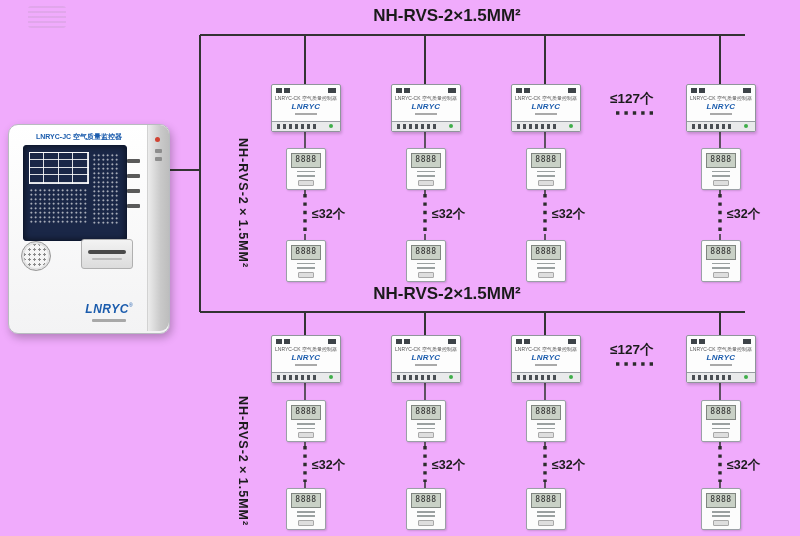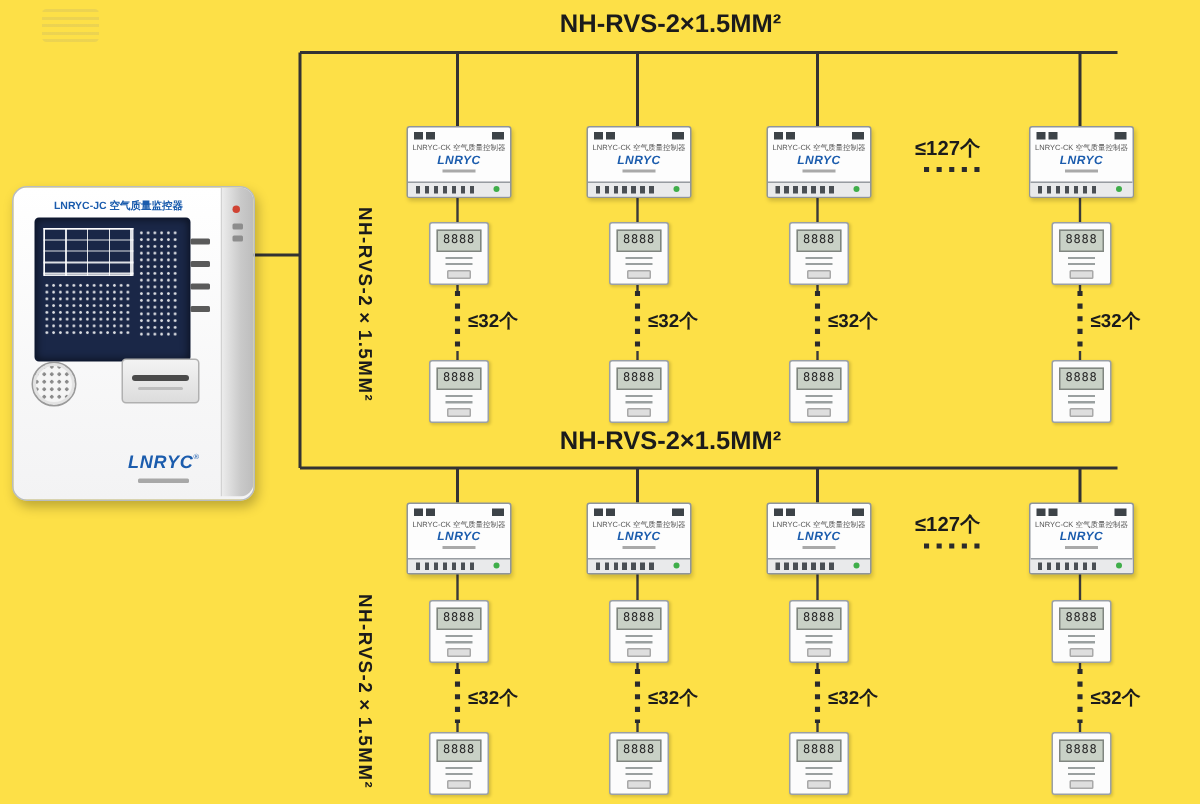--- a/index.html
+++ b/index.html
@@ -1,16 +1,16 @@
 <!DOCTYPE html>
 <html><head>
 <meta charset="utf-8">
 <style>
   html,body{margin:0;padding:0;background:#fff;}
-  #canvas{position:relative;width:800px;height:536px;background:#fde047;overflow:hidden;
+  #canvas{position:relative;width:800px;height:536px;background:#f0abfc;overflow:hidden;
           font-family:"Liberation Sans","DejaVu Sans",sans-serif;color:#1c1c1c;}
   #wires{position:absolute;left:0;top:0;width:800px;height:536px;}
 
   
   .bus-title{position:absolute;width:300px;text-align:center;font-size:17px;font-weight:600;color:#1b1b1b;}
   .riser-label{position:absolute;writing-mode:vertical-rl;font-size:12.5px;font-weight:600;color:#1b1b1b;letter-spacing:1px;height:140px;}
   .limit127{position:absolute;font-size:13.5px;font-weight:600;color:#1b1b1b;}
   .limit32{position:absolute;font-size:12.5px;font-weight:600;color:#1b1b1b;}
 
   

